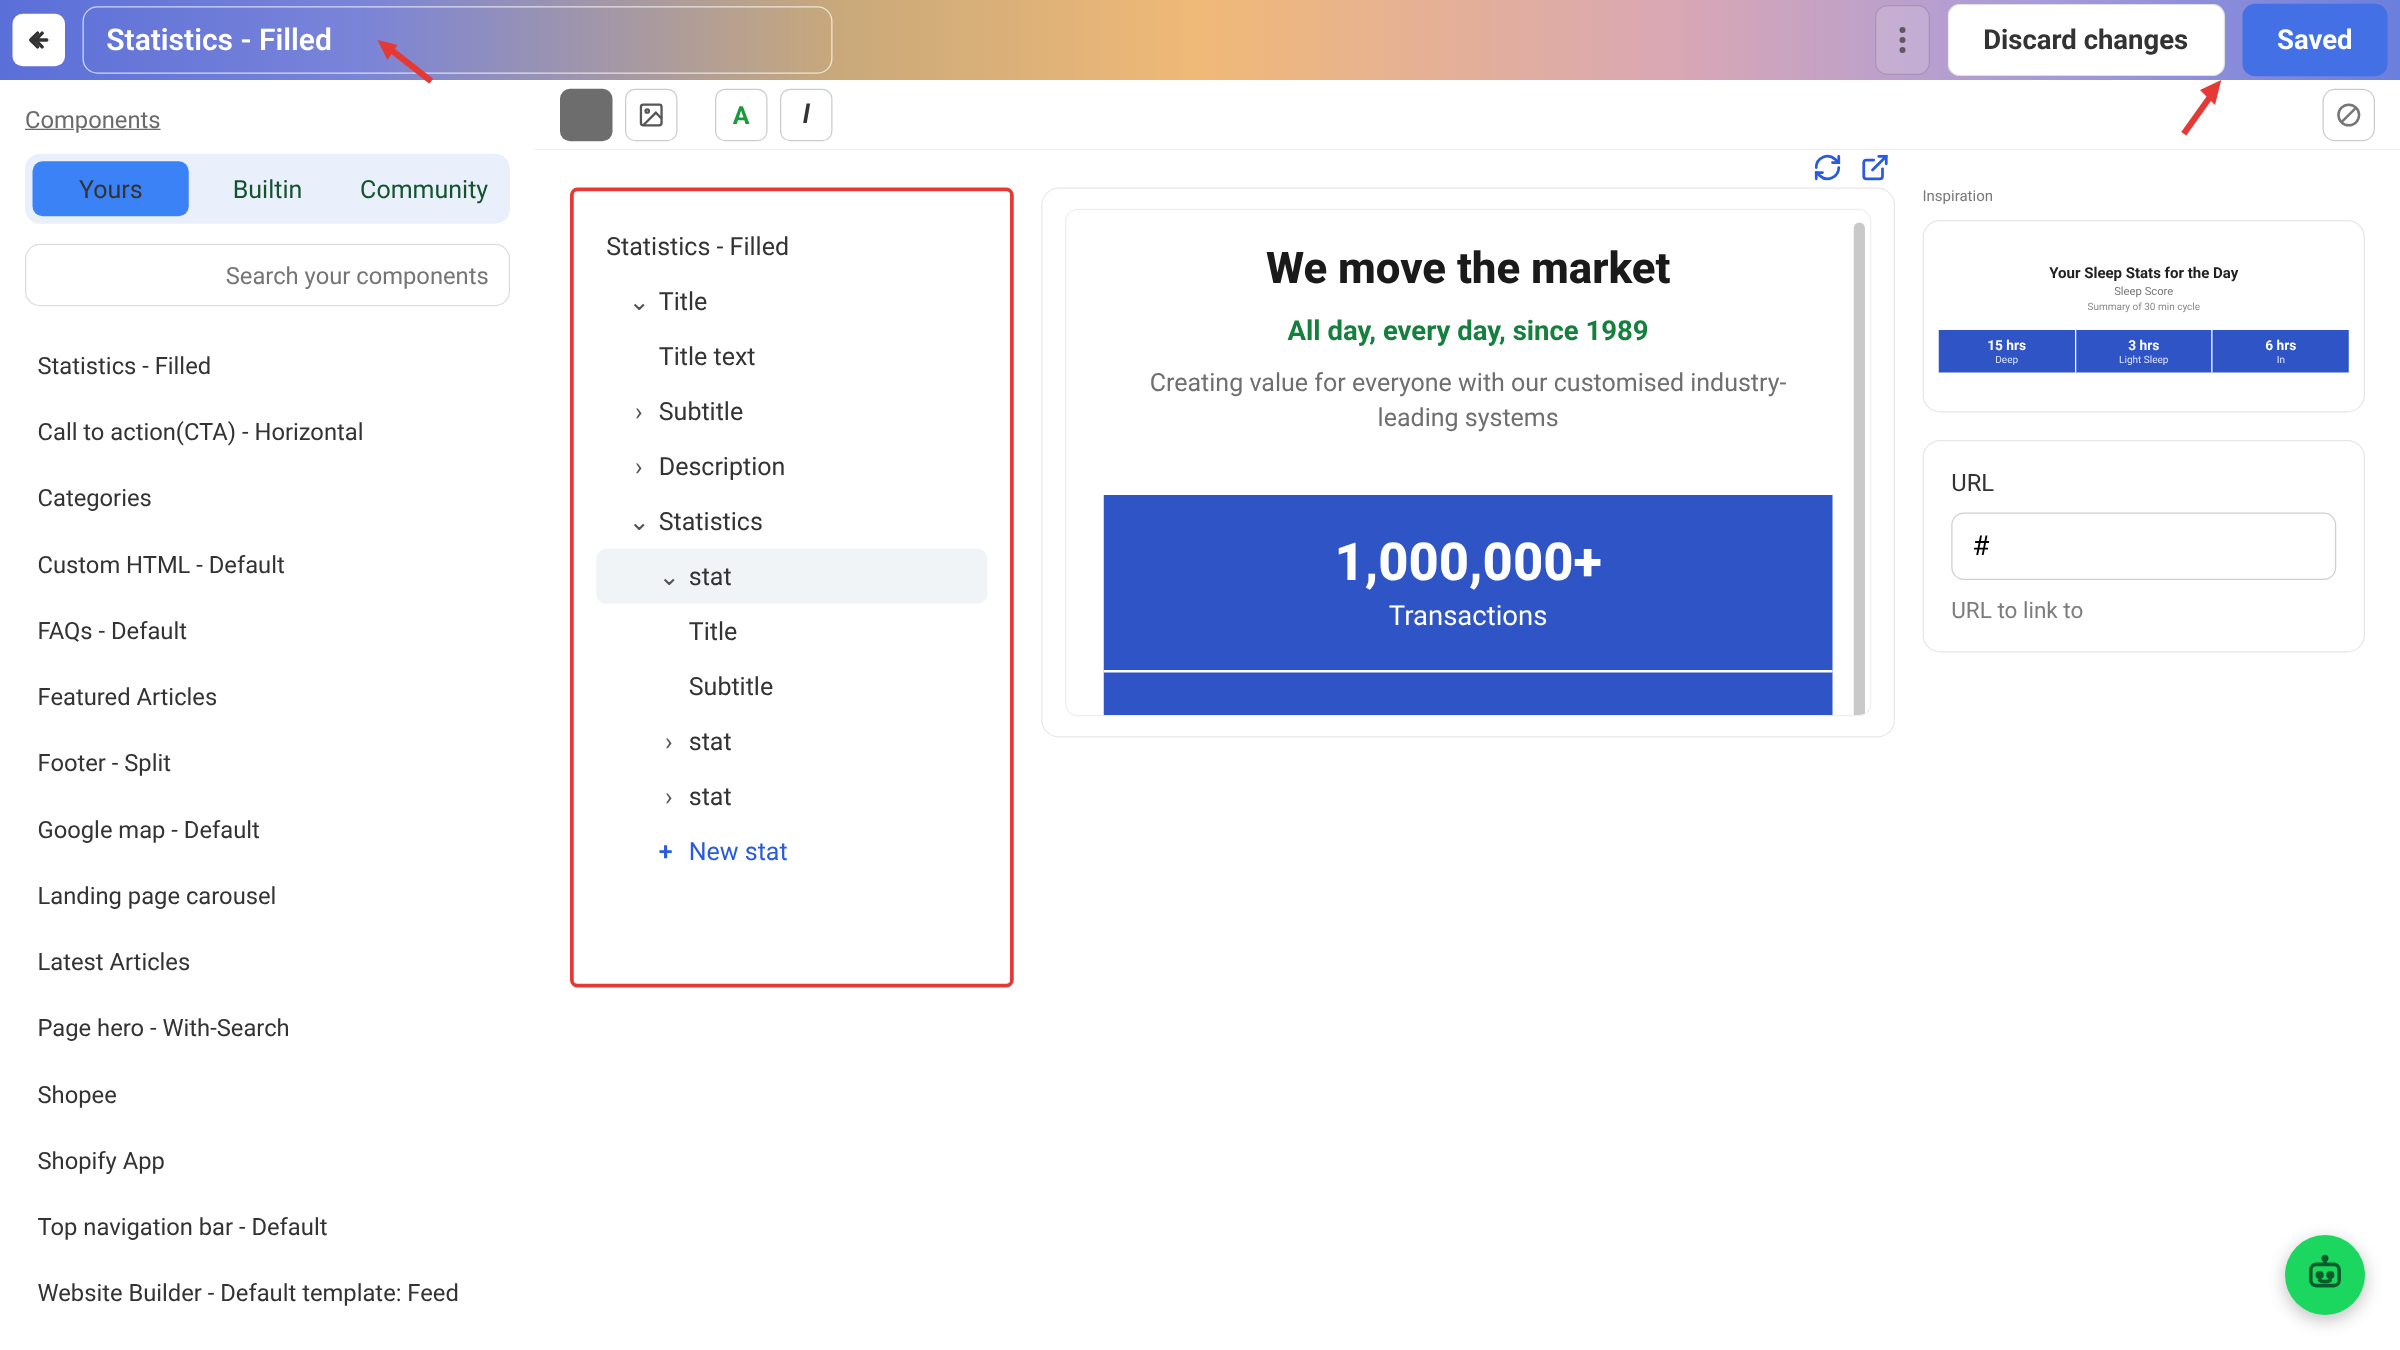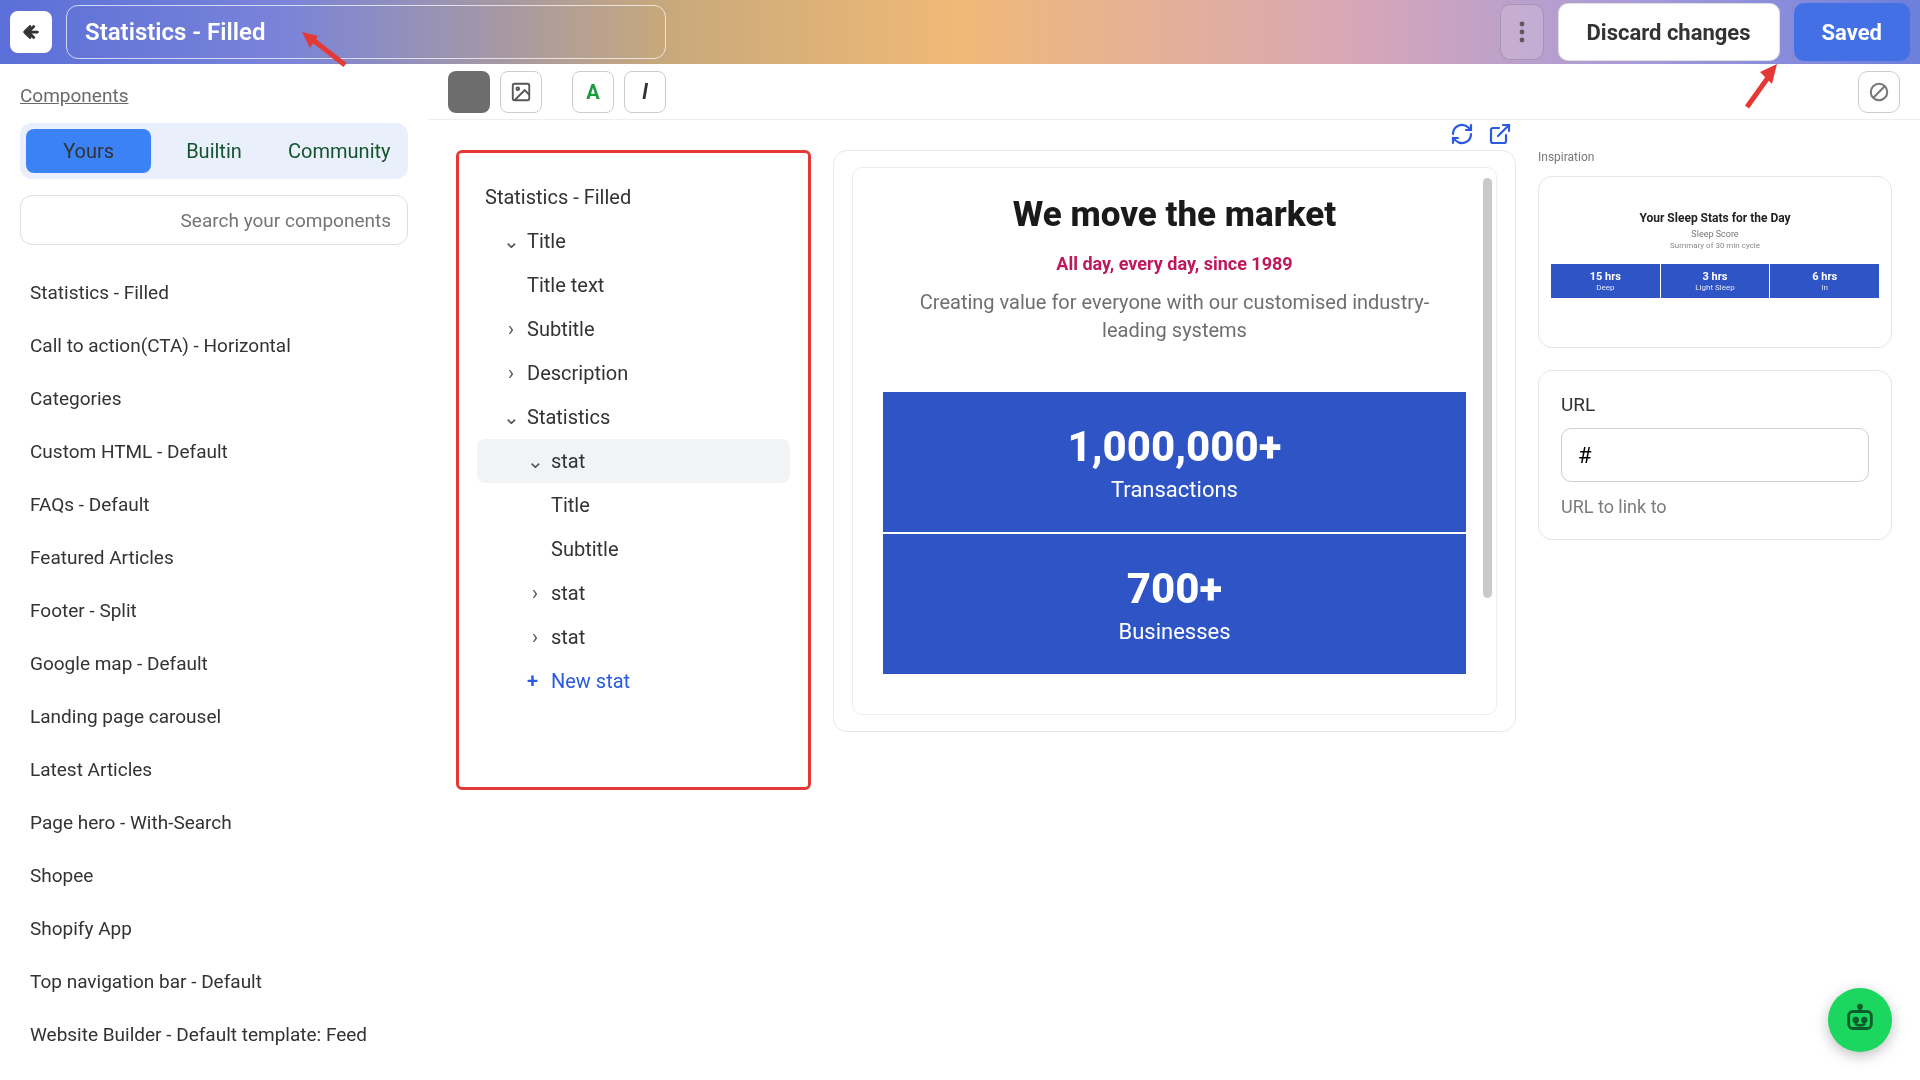--- a/index.html
+++ b/index.html
@@ -46,38 +46,38 @@
 .tree-row{display:flex;align-items:center;gap:8px;font-size:20px;color:#333;padding:10px 8px;border-radius:8px;cursor:pointer;}
 .tree-row.selected{background:#f1f4f6;}
 .caret{width:16px;text-align:center;color:#555;}
 .tree-indent-1{padding-left:26px;}
 .tree-indent-2{padding-left:50px;}
 .tree-indent-3{padding-left:74px;}
 .newstat{color:#2a5adf;}
 .plus{color:#2a5adf;font-weight:600;}
 
 
-.preview-card{flex:1;max-width:720px;background:#fff;border:1px solid #e8e8e8;border-radius:14px;padding:16px 18px;position:relative;height:582px;}
+.preview-card{flex:1;max-width:720px;background:#fff;border:1px solid #e8e8e8;border-radius:14px;padding:16px 18px;position:relative;height:440px;}
 .preview-actions{position:absolute;top:-28px;right:4px;display:flex;gap:14px;}
 .pa-ico{color:#2a5adf;cursor:pointer;}
 .pv-inner{border:1px solid #eee;border-radius:10px;height:100%;padding:20px 30px 0;position:relative;display:flex;flex-direction:column;align-items:center;overflow:hidden;}
 .pv-scroll{position:absolute;right:4px;top:10px;width:9px;height:420px;background:#c9c9c9;border-radius:5px;}
 .pv-title{font-size:35px;font-weight:800;color:#1a1a1a;margin-top:6px;}
-.pv-sub{font-size:18px;font-weight:700;color:#be185d;margin-top:18px;text-align:center;}
+.pv-sub{font-size:22px;font-weight:700;color:#15803d;margin-top:18px;text-align:center;}
 .pv-desc{font-size:20px;color:#6f6f6f;text-align:center;margin-top:14px;line-height:1.4;max-width:560px;}
 .stats{width:100%;margin-top:48px;}
 .stat-block{background:#2e54c6;color:#fff;text-align:center;padding:30px 10px;}
 .stat-block + .stat-block{border-top:2px solid #fff;}
 .stat-num{font-size:42px;font-weight:800;}
 .stat-lbl{font-size:22px;margin-top:6px;}
 
 
 .rightcol{width:354px;display:flex;flex-direction:column;gap:22px;}
 .panel-title{font-size:12px;color:#797979;margin-bottom:12px;}
-.insp-card{border:1px solid #e6e6e6;border-radius:14px;padding:12px;height:172px;display:flex;flex-direction:column;align-items:center;}
+.insp-card{border:1px solid #e6e6e6;border-radius:14px;padding:12px;height:154px;display:flex;flex-direction:column;align-items:center;}
 .insp-head{font-size:12px;font-weight:700;color:#222;margin-top:22px;}
 .insp-sub{font-size:9px;color:#777;margin-top:4px;}
 .insp-sub2{font-size:8px;color:#888;margin-top:2px;}
 .insp-bar{display:flex;width:100%;margin-top:14px;}
 .insp-cell{flex:1;background:#2e54c6;color:#fff;text-align:center;padding:6px 0;}
 .insp-cell + .insp-cell{border-left:1px solid #fff;}
 .insp-n{font-size:11px;font-weight:700;}
 .insp-l{font-size:8px;opacity:.85;}
 .url-card{border:1px solid #e6e6e6;border-radius:14px;padding:22px;}
 .url-label{font-size:19px;color:#333;margin-bottom:12px;}

